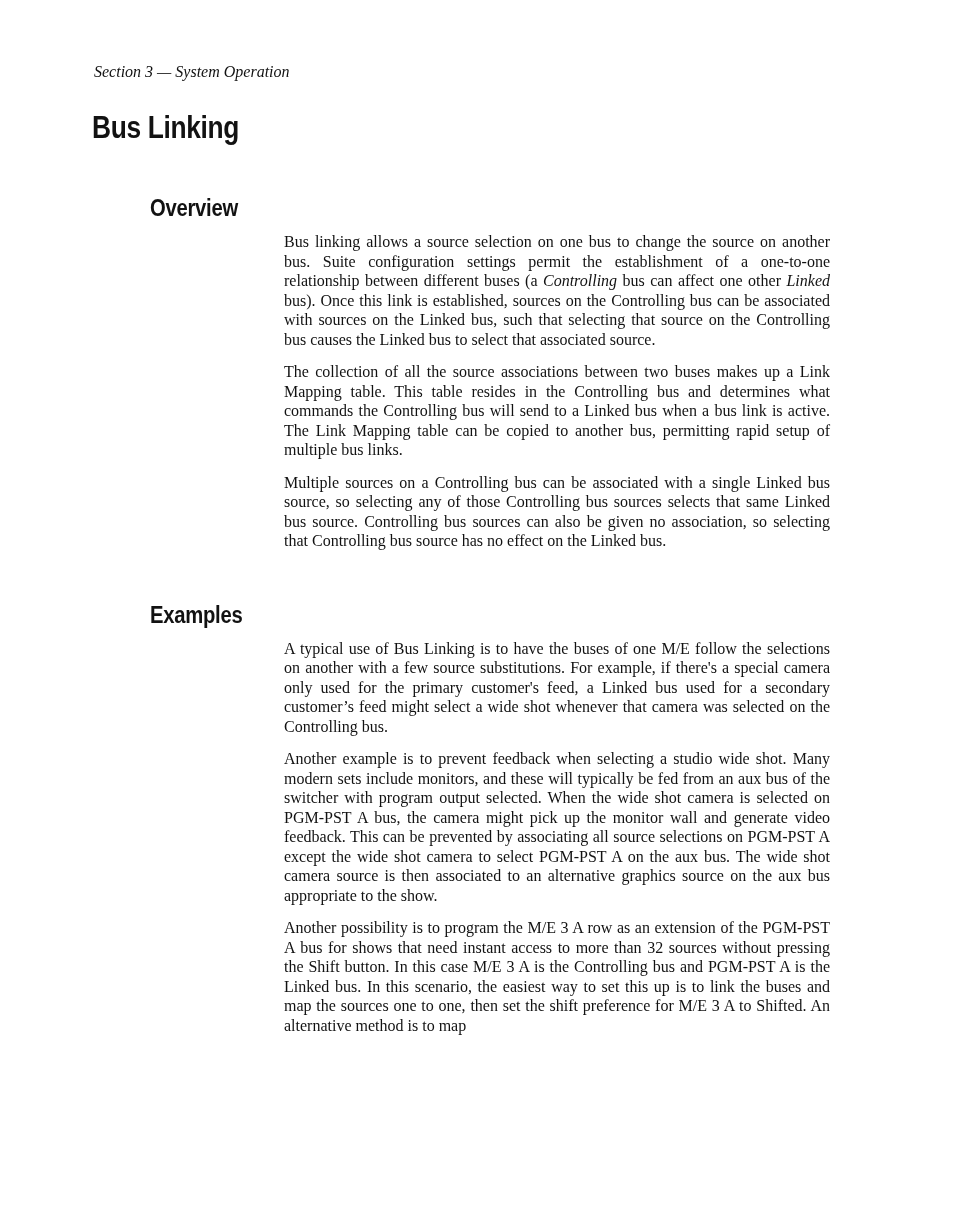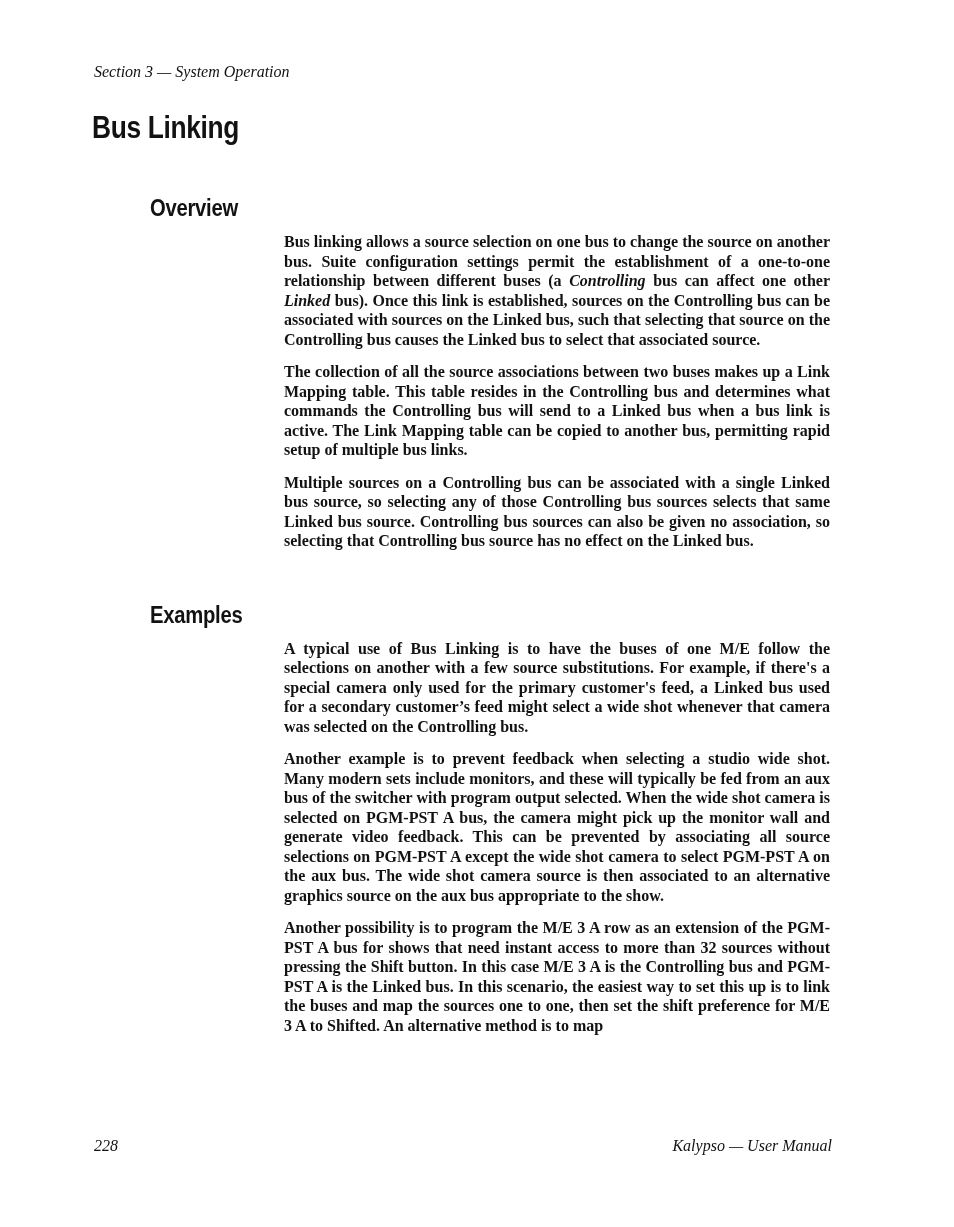--- a/index.html
+++ b/index.html
@@ -60,21 +60,20 @@
     transform-origin: left top;
     white-space: nowrap;
   }
   .paragraphs {
     margin-left: 284px;
     width: 546px;
     font-family: "Liberation Serif", serif;
     font-size: 16px;
     line-height: 19.5px;
     text-align: justify;
-    font-weight: bold;
   }
   .paragraphs p {
     margin: 0 0 13px 0;
   }
   .paragraphs p:last-child {
     margin-bottom: 0;
   }
   .paragraphs em {
     font-style: italic;
   }
@@ -116,18 +115,14 @@
       <h2 class="subheading">Examples</h2>
       <div class="paragraphs">
           <p><span>A typical use of Bus Linking is to have the buses of one M/E follow the selections on another with a few source substitutions. For example, if there's a special camera only used for the primary customer's feed, a Linked bus used for a secondary customer’s feed might select a wide shot whenever that camera was selected on the Controlling bus.</span></p>
           <p><span>Another example is to prevent feedback when selecting a studio wide shot. Many modern sets include monitors, and these will typically be fed from an aux bus of the switcher with program output selected. When the wide shot camera is selected on PGM-PST A bus, the camera might pick up the monitor wall and generate video feedback. This can be prevented by associating all source selections on PGM-PST A except the wide shot camera to select PGM-PST A on the aux bus. The wide shot camera source is then associated to an alternative graphics source on the aux bus appropriate to the show.</span></p>
           <p><span>Another possibility is to program the M/E 3 A row as an extension of the PGM-PST A bus for shows that need instant access to more than 32 sources without pressing the Shift button. In this case M/E 3 A is the Controlling bus and PGM-PST A is the Linked bus. In this scenario, the easiest way to set this up is to link the buses and map the sources one to one, then set the shift preference for M/E 3 A to Shifted. An alternative method is to map</span></p>
         </div>
     </section>
 
   </div>
 
-  <div class="page-footer">
-    <span>228</span>
-    <span>Kalypso — User Manual</span>
-  </div>
 
 </div>
 
 </body></html>

